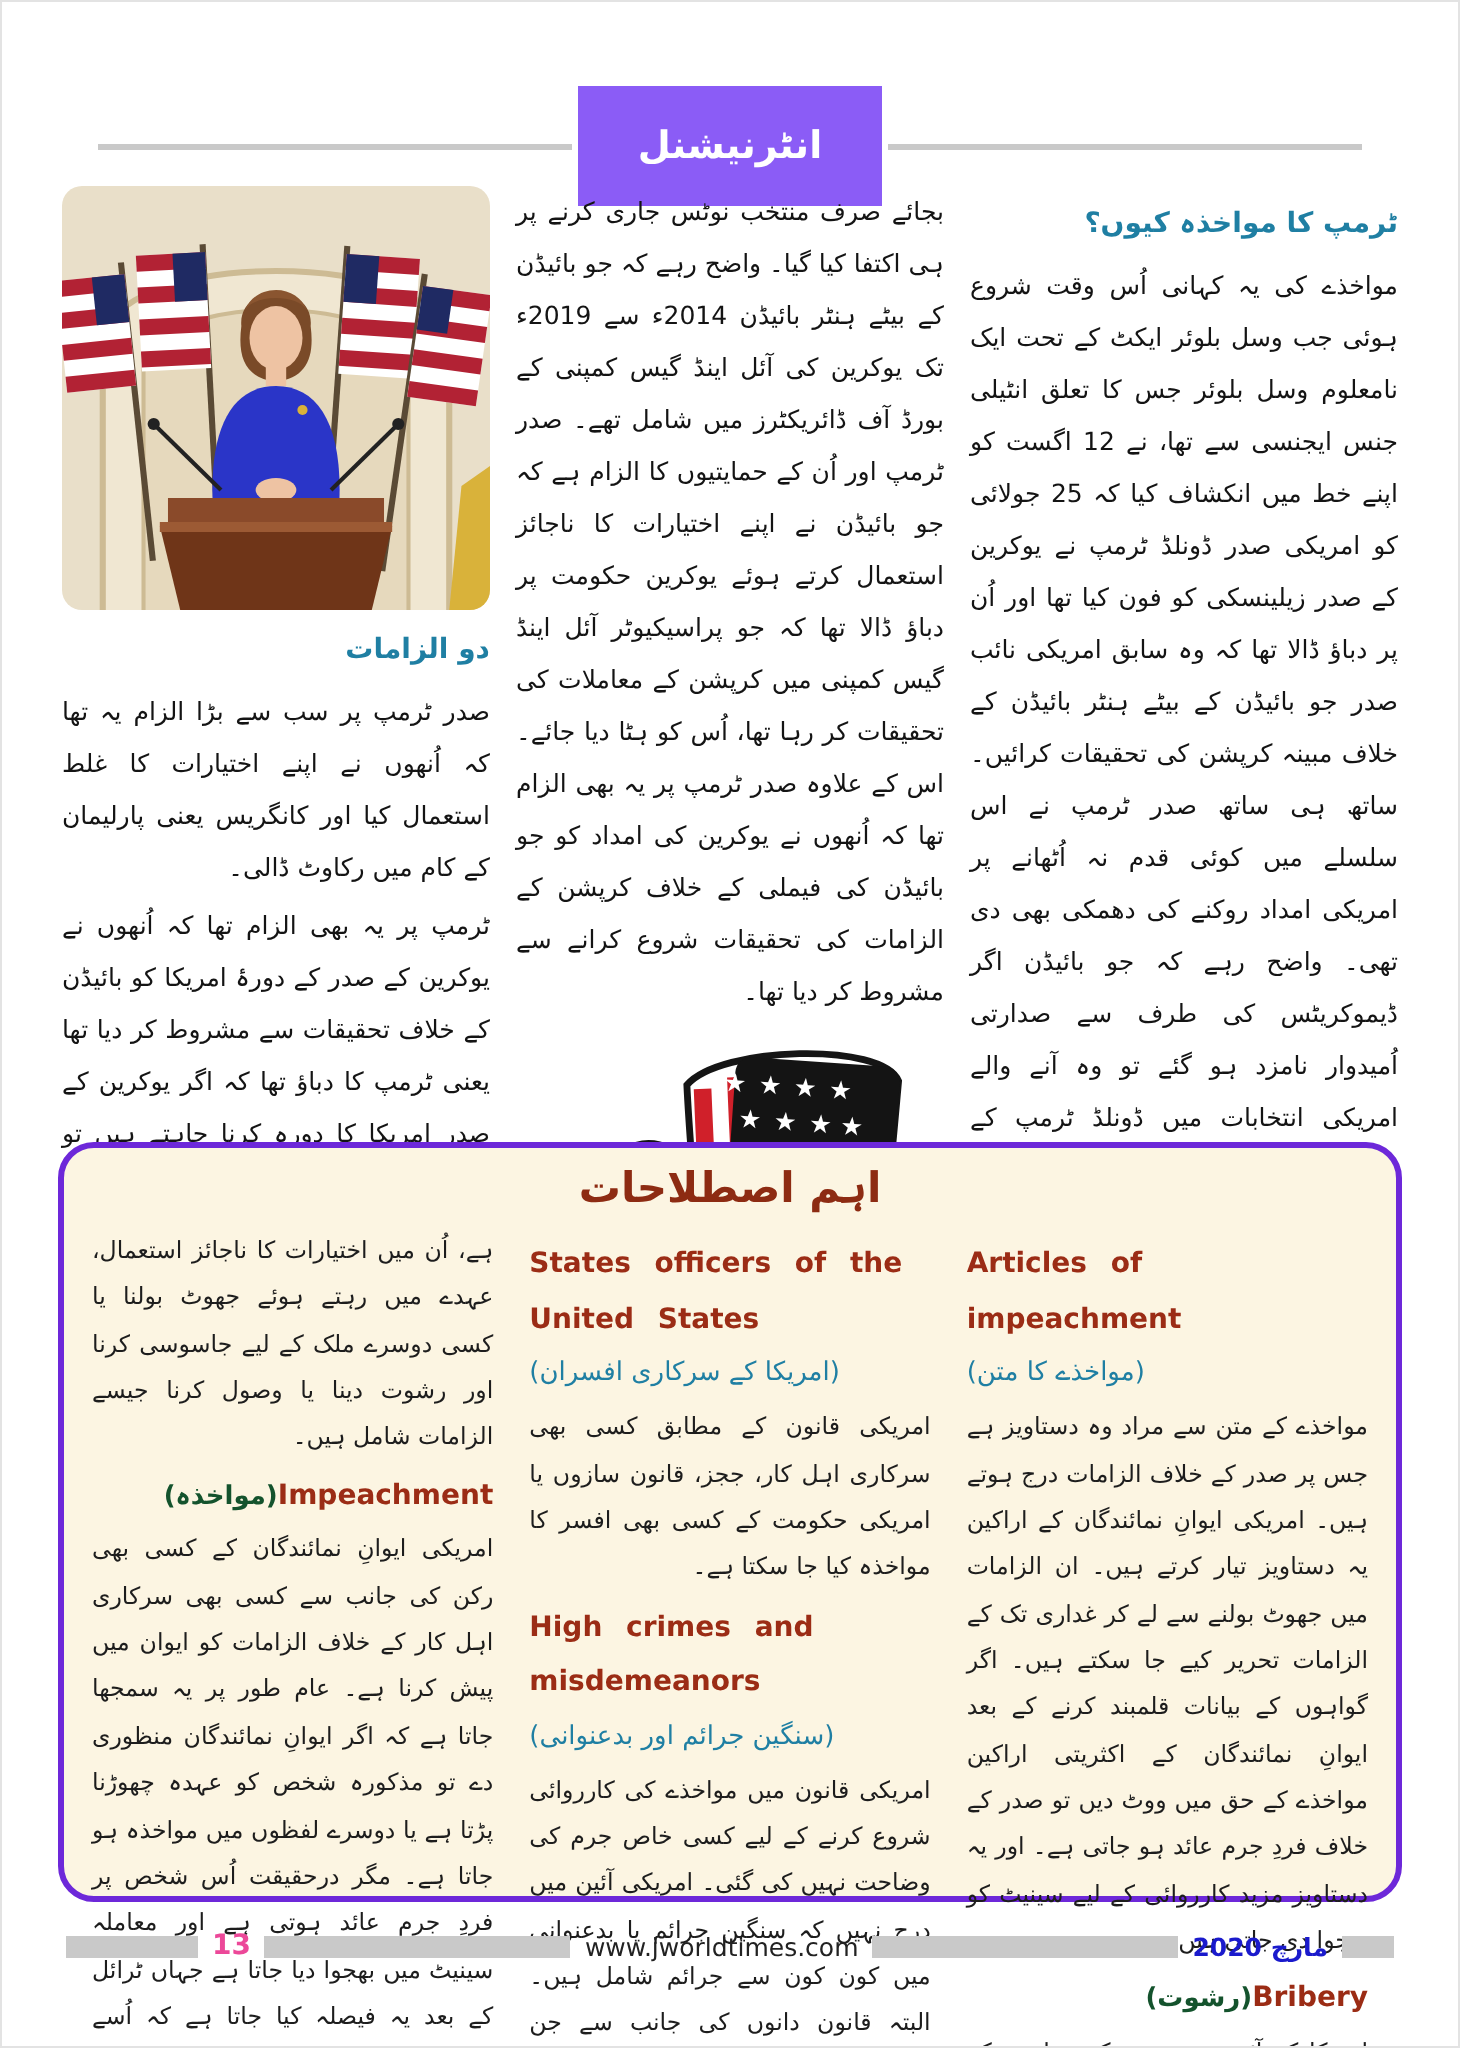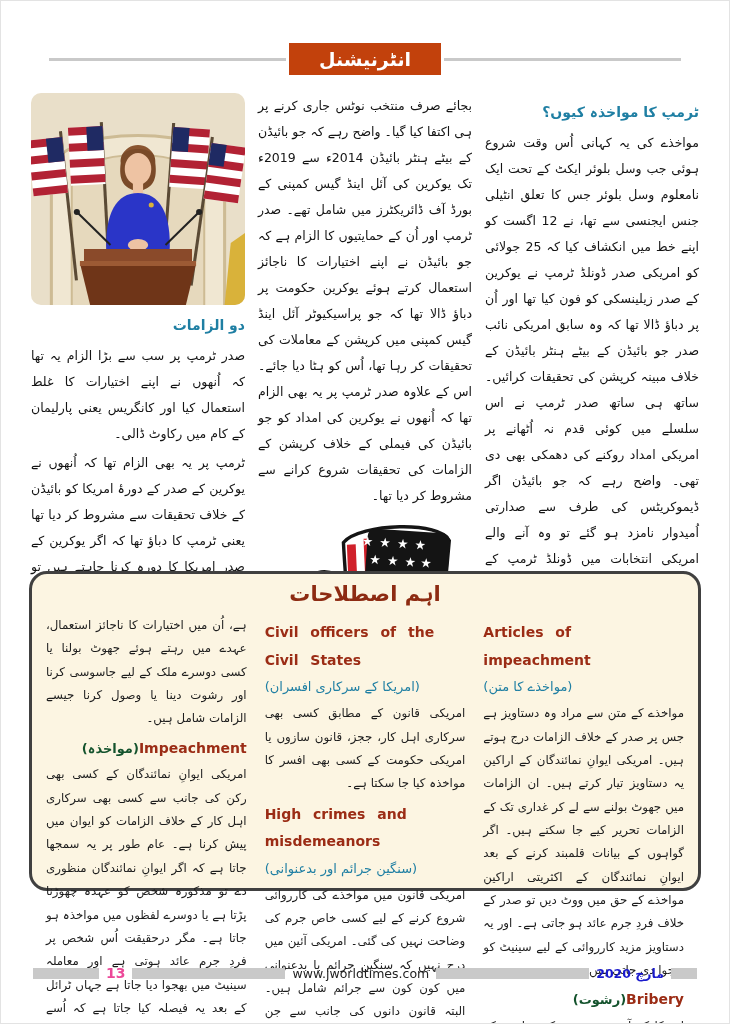--- a/index.html
+++ b/index.html
@@ -5,34 +5,34 @@
   html,body{margin:0;padding:0;background:#ffffff;}
   .page{
     position:relative;width:730px;height:1024px;margin:0 auto;
     background:#ffffff;overflow:hidden;box-sizing:border-box;
     border:1px solid #e3e3e3;
     font-family:"DejaVu Sans","Liberation Sans",sans-serif;
   }
   
   .header{position:absolute;top:42px;left:48px;right:48px;display:flex;align-items:center;}
   .header .hline{flex:1;height:3px;background:#c9c9c9;}
-  .badge{background:#c2410c;color:#ffffff;font-size:19px;font-weight:bold;
-         padding:5px 30px;margin:0 3px;letter-spacing:1px;direction:rtl;}
+  .badge{background:#8b5cf6;color:#ffffff;font-size:19px;font-weight:bold;
+         padding:19px 30px;margin:0 3px;letter-spacing:1px;direction:rtl;}
   
   .article{position:absolute;top:92px;left:30px;right:30px;height:472px;
            display:flex;direction:rtl;gap:13px;}
   .col{flex:1;min-width:0;direction:rtl;text-align:justify;color:#141414;
        font-size:12.5px;line-height:2.08;}
   .col p{margin:0 0 3px 0;}
   .h-teal{color:#1f7fa3;font-weight:bold;font-size:14px;margin:5px 0 3px 0;text-align:right;}
   .photo-wrap{width:100%;height:212px;border-radius:10px;overflow:hidden;margin-bottom:6px;}
   .cartoon-wrap{width:100%;display:flex;justify-content:center;margin-top:6px;}
   
-  .terms-box{position:absolute;top:570px;left:28px;right:28px;height:320px;
-             box-sizing:border-box;background:#fcf5e2;border:3px solid #404040;
+  .terms-box{position:absolute;top:570px;left:28px;right:28px;height:380px;
+             box-sizing:border-box;background:#fcf5e2;border:3px solid #6d28d9;
              border-radius:18px;padding:6px 14px 8px 14px;}
   .box-title{text-align:center;color:#8d2b12;font-size:21px;font-weight:bold;
              margin:2px 0 8px 0;direction:rtl;}
   .box-cols{display:flex;direction:rtl;gap:18px;}
   .box-col{flex:1;min-width:0;direction:rtl;text-align:justify;color:#1d1d1d;
            font-size:11.8px;line-height:1.98;}
   .box-col p{margin:0 0 2px 0;}
   .h-en{color:#9b2c15;font-weight:bold;font-size:14px;text-align:left;
         word-spacing:7px;margin:5px 0 0 0;direction:ltr;}
   .h-ur{color:#1f7fa3;font-weight:normal;font-size:13px;text-align:left;margin:0 0 2px 0;}
@@ -206,21 +206,21 @@
         <div class="h-en">Articles of impeachment</div>
         <div class="h-ur">(مواخذے کا متن)</div>
         <p>مواخذے کے متن سے مراد وہ دستاویز ہے جس پر صدر کے خلاف الزامات درج ہوتے ہیں۔ امریکی ایوانِ نمائندگان کے اراکین یہ دستاویز تیار کرتے ہیں۔ ان الزامات میں جھوٹ بولنے سے لے کر غداری تک کے الزامات تحریر کیے جا سکتے ہیں۔ اگر گواہوں کے بیانات قلمبند کرنے کے بعد ایوانِ نمائندگان کے اکثریتی اراکین مواخذے کے حق میں ووٹ دیں تو صدر کے خلاف فردِ جرم عائد ہو جاتی ہے۔ اور یہ دستاویز مزید کارروائی کے لیے سینیٹ کو بھجوا دی جاتی ہیں۔</p>
         <div class="h-mixed">
           <span class="en">Bribery</span><span class="ur">(رشوت)</span>
         </div>
         <p>امریکا کے آئین میں صدر کے مواخذے کے لیے جن جرائم کی فہرست دی گئی ہے، اُن میں رشوت بھی شامل ہے۔ اس کے</p>
       </div>
 
       <div class="box-col">
-        <div class="h-en">Civil officers of the Civil States</div>
+        <div class="h-en">States officers of the United States</div>
         <div class="h-ur">(امریکا کے سرکاری افسران)</div>
         <p>امریکی قانون کے مطابق کسی بھی سرکاری اہل کار، ججز، قانون سازوں یا امریکی حکومت کے کسی بھی افسر کا مواخذہ کیا جا سکتا ہے۔</p>
         <div class="h-en">High crimes and misdemeanors</div>
         <div class="h-ur">(سنگین جرائم اور بدعنوانی)</div>
         <p>امریکی قانون میں مواخذے کی کارروائی شروع کرنے کے لیے کسی خاص جرم کی وضاحت نہیں کی گئی۔ امریکی آئین میں درج نہیں کہ سنگین جرائم یا بدعنوانی میں کون کون سے جرائم شامل ہیں۔ البتہ قانون دانوں کی جانب سے جن جرائم کی تشریح کی گئی</p>
       </div>
 
       <div class="box-col">
         <p>ہے، اُن میں اختیارات کا ناجائز استعمال، عہدے میں رہتے ہوئے جھوٹ بولنا یا کسی دوسرے ملک کے لیے جاسوسی کرنا اور رشوت دینا یا وصول کرنا جیسے الزامات شامل ہیں۔</p>
         <div class="h-mixed">

